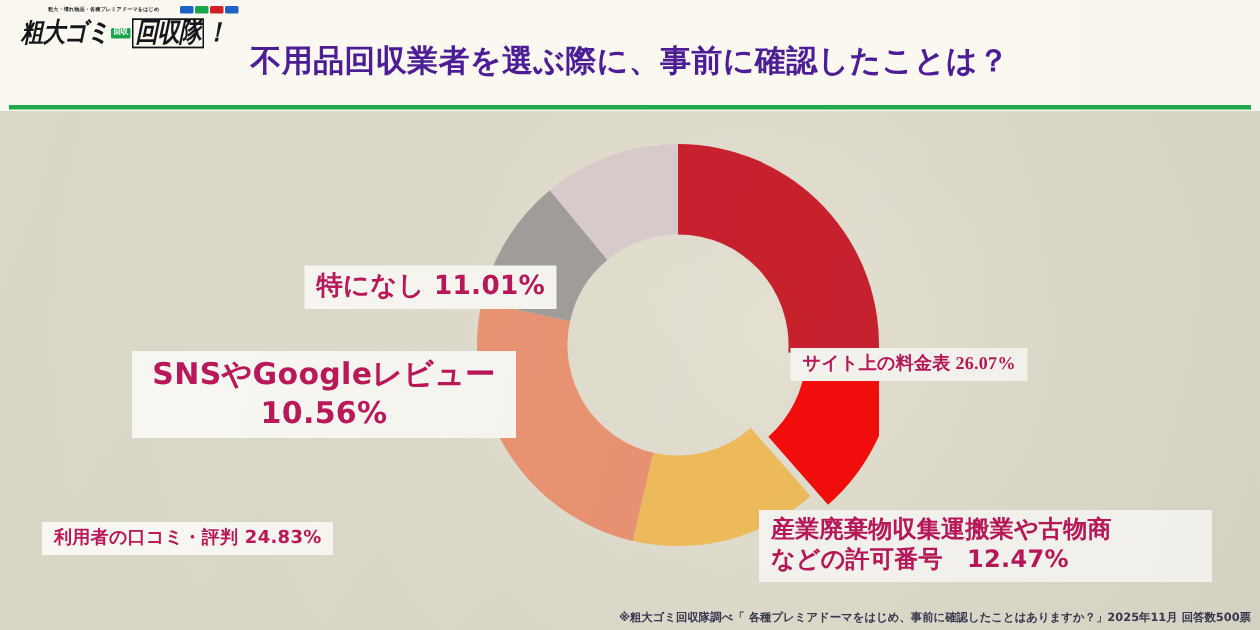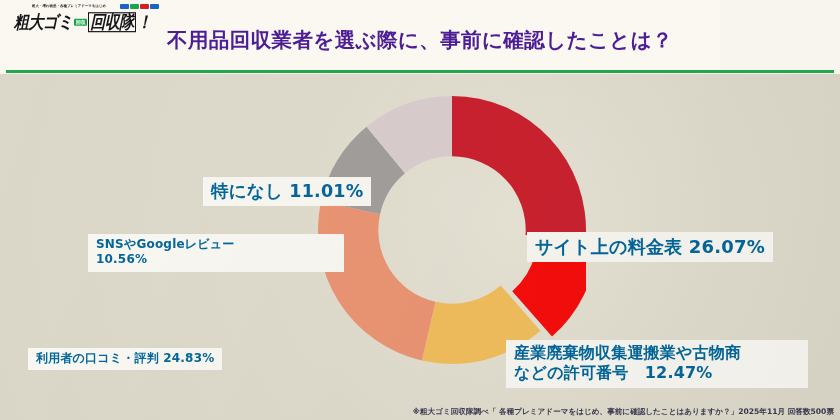--- a/index.html
+++ b/index.html
@@ -72,31 +72,31 @@
     mix-blend-mode:multiply;opacity:.35;
   }
   .donut-wrap{
     position:absolute;left:318px;top:6px;width:268px;height:300px;
   }
   .donut-svg{position:absolute;left:0;top:0;}
 
   
   .lbl{
     position:absolute;background:#fdfdfb;
-    color:#0369a1;font-weight:800;
+    color:#be185d;font-weight:800;
     padding:3px 8px 4px 8px;
     line-height:1.28;white-space:pre-line;
     font-family:"DejaVu Sans","Liberation Sans",sans-serif;
     letter-spacing:.2px;
     box-shadow:0 0 0 0 rgba(0,0,0,0);
   }
-  .lbl-price   {left:527px;top:158px;font-size:18px;}
+  .lbl-price   {left:527px;top:158px;font-size:12px;font-family:Liberation Serif, serif;}
   .lbl-permit  {left:506px;top:266px;font-size:16px;width:286px;}
   .lbl-review  {left:28px;top:274px;font-size:12px;}
-  .lbl-sns     {left:88px;top:160px;font-size:12px;width:240px;}
+  .lbl-sns     {left:88px;top:160px;font-size:20px;width:240px;text-align:center;}
   .lbl-none    {left:203px;top:103px;font-size:17.5px;}
 
   
   .footnote{
     position:absolute;right:6px;bottom:3px;
     font-size:7.6px;color:#3a3a52;font-weight:700;
     letter-spacing:0px;white-space:nowrap;
     font-family:"DejaVu Sans","Liberation Sans",sans-serif;
   }
 </style>

